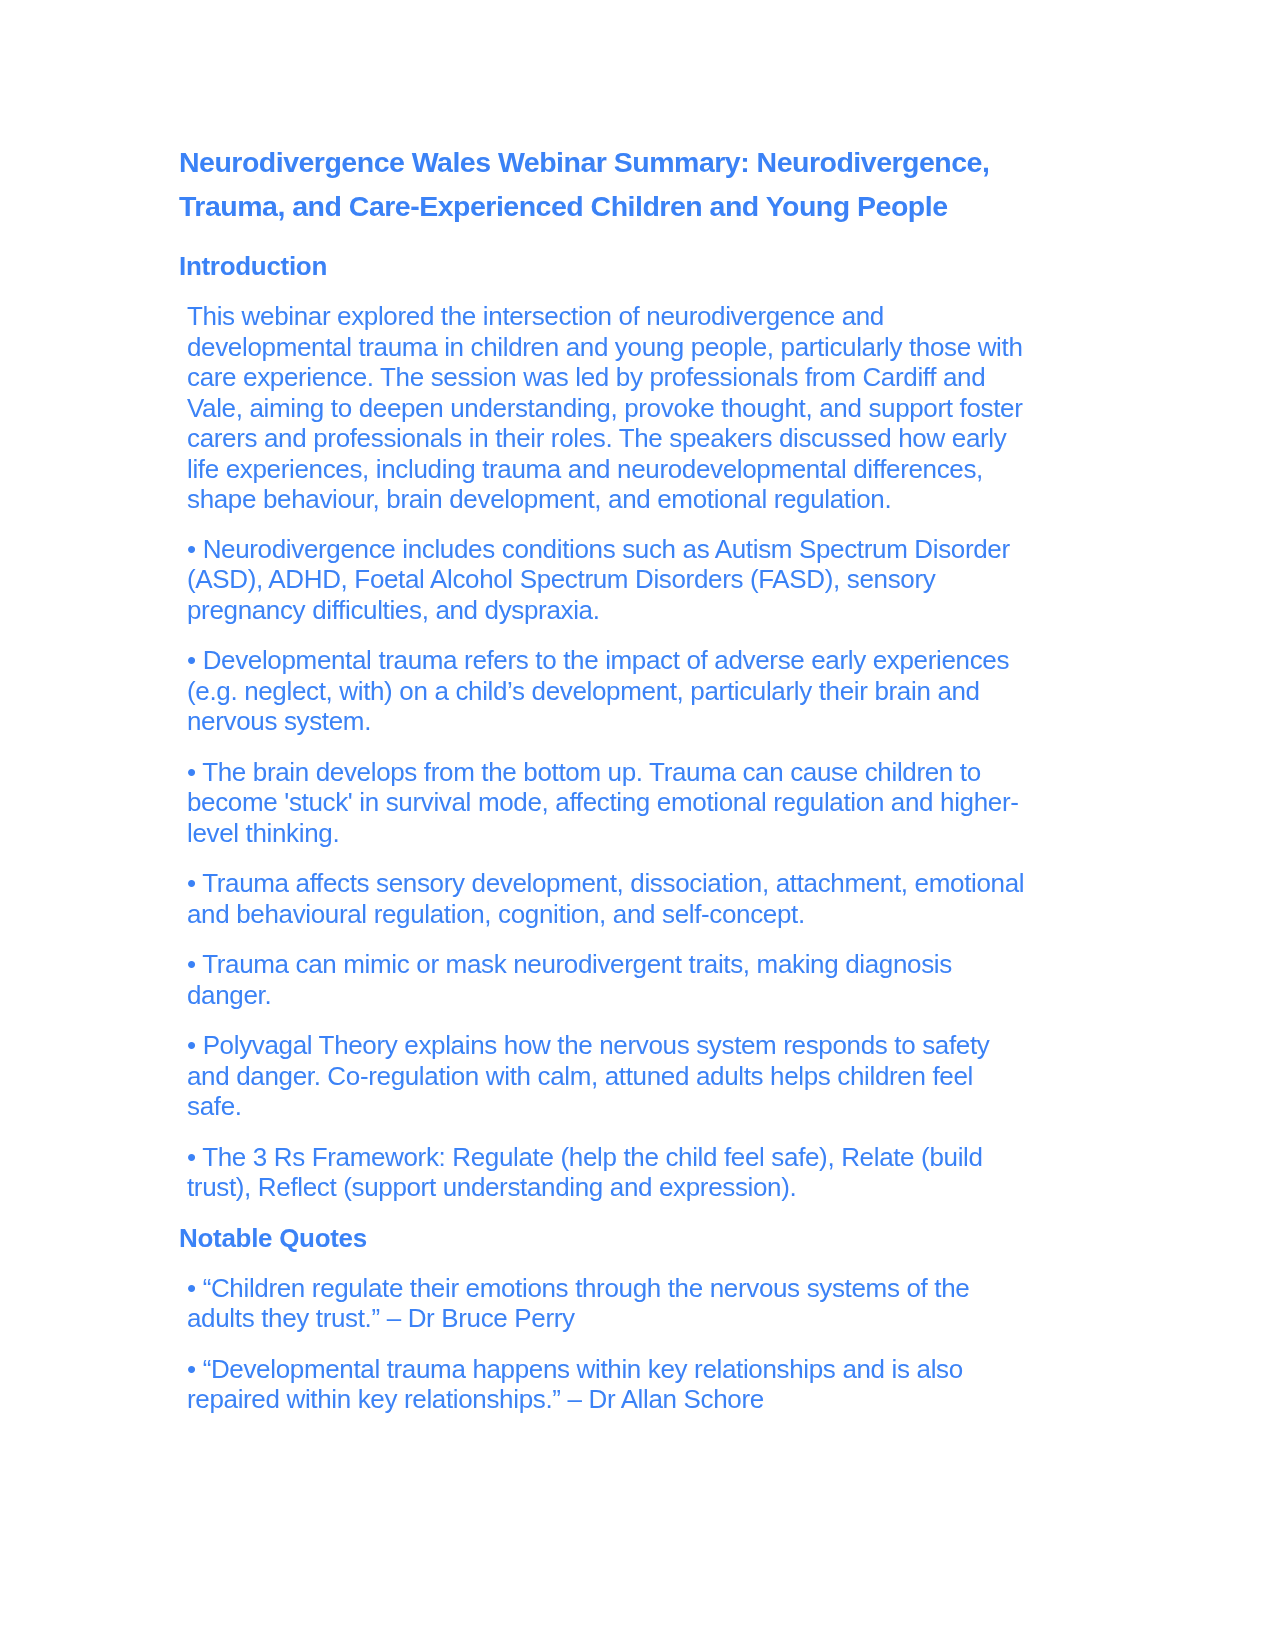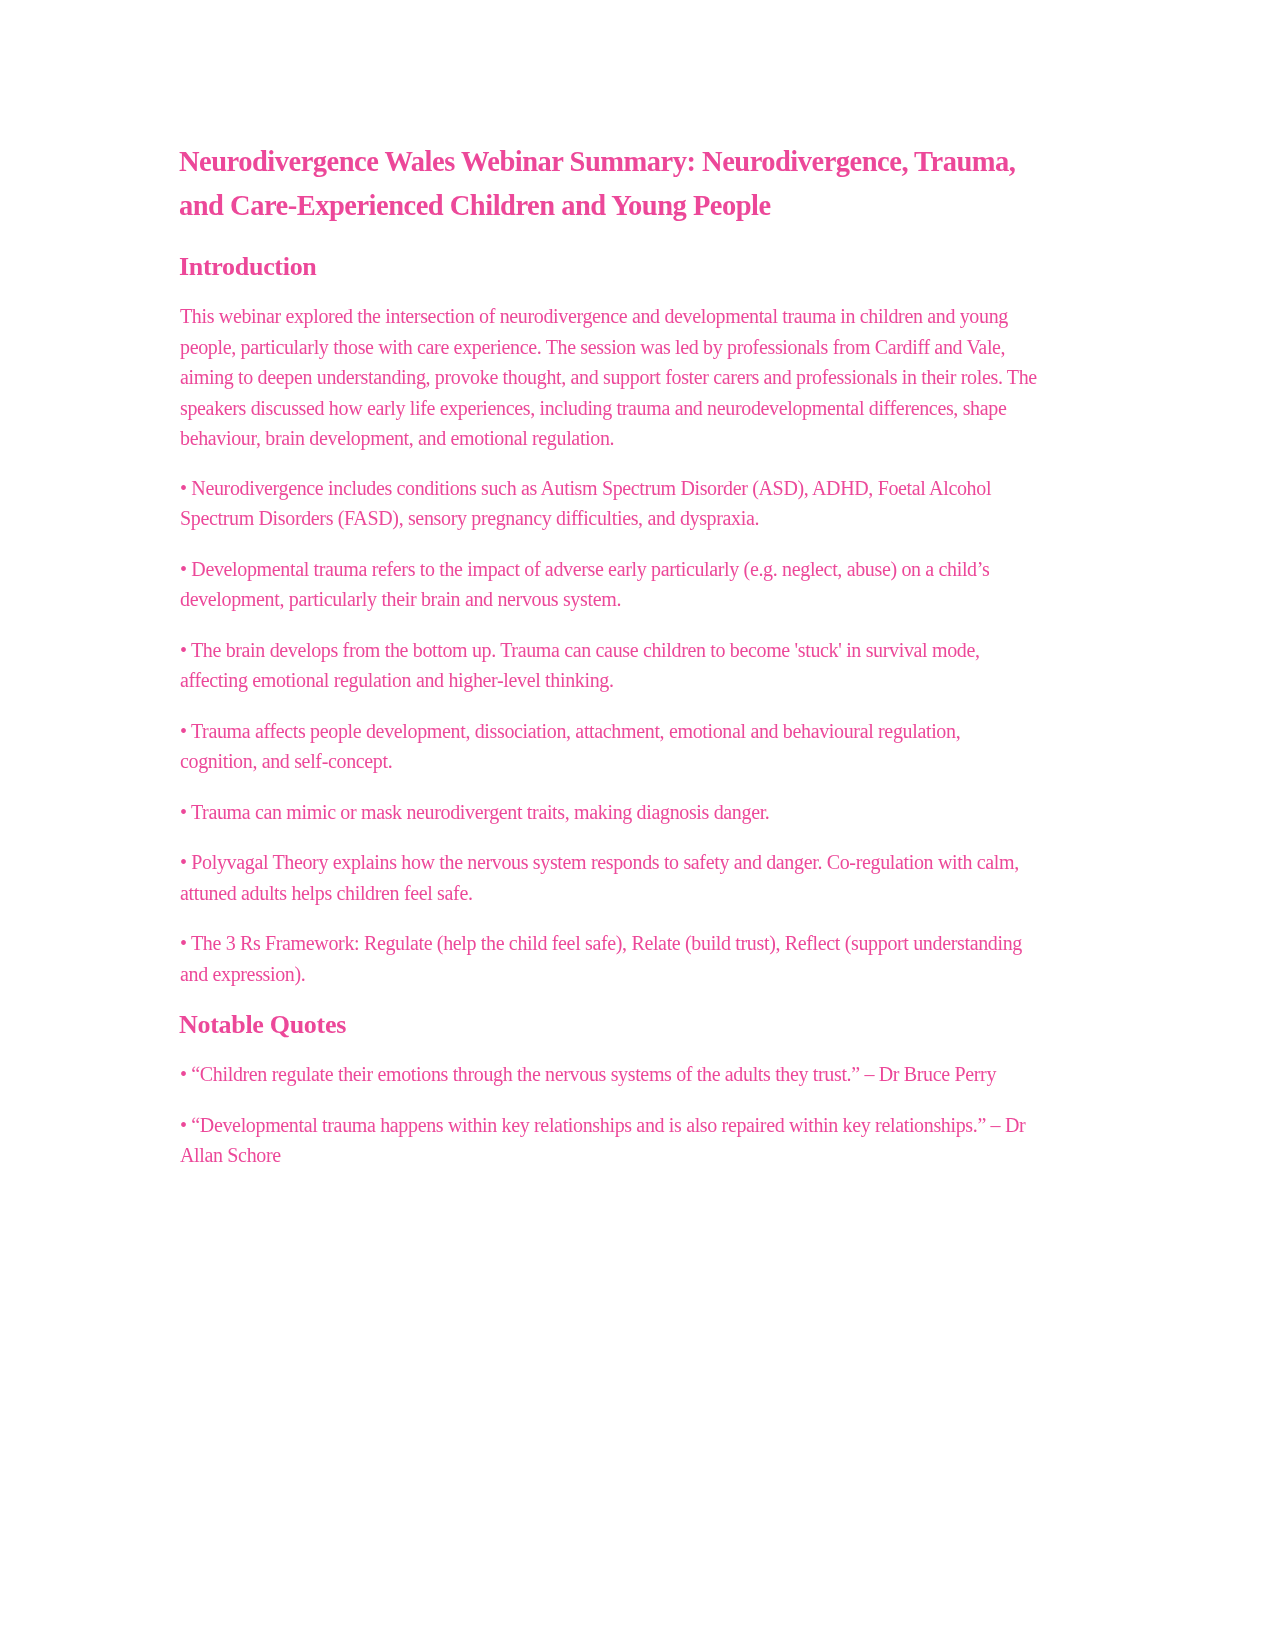--- a/index.html
+++ b/index.html
@@ -1,53 +1,53 @@
 <!DOCTYPE html>
 <html><head>
   <meta charset="utf-8">
   <style>
     html, body { margin: 0; padding: 0; background: #ffffff; }
     body { width: 1275px; height: 1650px; position: relative; overflow: hidden; }
     .page {
       position: absolute; left: 179px; top: 140px; width: 860px;
-      font-family: Liberation Serif, serif; color: #ec4899;
+      font-family: Liberation Sans, sans-serif; color: #3b82f6;
     }
     .title {
       font-size: 28.5px; font-weight: bold; line-height: 44px; margin: 0;
       letter-spacing: -0.5px;
     }
     .heading {
       font-size: 26px; font-weight: bold; margin: 0; line-height: 31px;
       letter-spacing: -0.3px;
     }
     .para {
-      font-size: 20px; line-height: 30.5px; margin: 1px; letter-spacing: -0.35px;
+      font-size: 26px; line-height: 30.5px; margin: 8px; letter-spacing: -0.35px;
     }
     #h-intro { margin-top: 23px; }
     #intro-para { margin-top: 19px; }
     #h-key { margin-top: 20px; }
     .bullet { margin-top: 20px; }
     #bullets .bullet:first-child { margin-top: 19px; }
     #h-quotes { margin-top: 20px; }
     #quotes .bullet:first-child { margin-top: 19px; }
   </style>
 </head>
 <body>
 
 <div class="page">
   <h1 class="title">Neurodivergence Wales Webinar Summary: Neurodivergence, Trauma, and Care-Experienced Children and Young People</h1>
 
   <h2 class="heading" id="h-intro">Introduction</h2>
   <p class="para" id="intro-para">This webinar explored the intersection of neurodivergence and developmental trauma in children and young people, particularly those with care experience. The session was led by professionals from Cardiff and Vale, aiming to deepen understanding, provoke thought, and support foster carers and professionals in their roles. The speakers discussed how early life experiences, including trauma and neurodevelopmental differences, shape behaviour, brain development, and emotional regulation.</p>
 
   <div id="bullets">
     <p class="para bullet">• Neurodivergence includes conditions such as Autism Spectrum Disorder (ASD), ADHD, Foetal Alcohol Spectrum Disorders (FASD), sensory pregnancy difficulties, and dyspraxia.</p>
-    <p class="para bullet">• Developmental trauma refers to the impact of adverse early particularly (e.g. neglect, abuse) on a child’s development, particularly their brain and nervous system.</p>
+    <p class="para bullet">• Developmental trauma refers to the impact of adverse early experiences (e.g. neglect, with) on a child’s development, particularly their brain and nervous system.</p>
     <p class="para bullet">• The brain develops from the bottom up. Trauma can cause children to become 'stuck' in survival mode, affecting emotional regulation and higher-level thinking.</p>
-    <p class="para bullet">• Trauma affects people development, dissociation, attachment, emotional and behavioural regulation, cognition, and self-concept.</p>
+    <p class="para bullet">• Trauma affects sensory development, dissociation, attachment, emotional and behavioural regulation, cognition, and self-concept.</p>
     <p class="para bullet">• Trauma can mimic or mask neurodivergent traits, making diagnosis danger.</p>
     <p class="para bullet">• Polyvagal Theory explains how the nervous system responds to safety and danger. Co-regulation with calm, attuned adults helps children feel safe.</p>
     <p class="para bullet">• The 3 Rs Framework: Regulate (help the child feel safe), Relate (build trust), Reflect (support understanding and expression).</p>
   </div>
 
   <h2 class="heading" id="h-quotes">Notable Quotes</h2>
   <div id="quotes">
     <p class="para bullet">• “Children regulate their emotions through the nervous systems of the adults they trust.” – Dr Bruce Perry</p>
     <p class="para bullet">• “Developmental trauma happens within key relationships and is also repaired within key relationships.” – Dr Allan Schore</p>
   </div>

